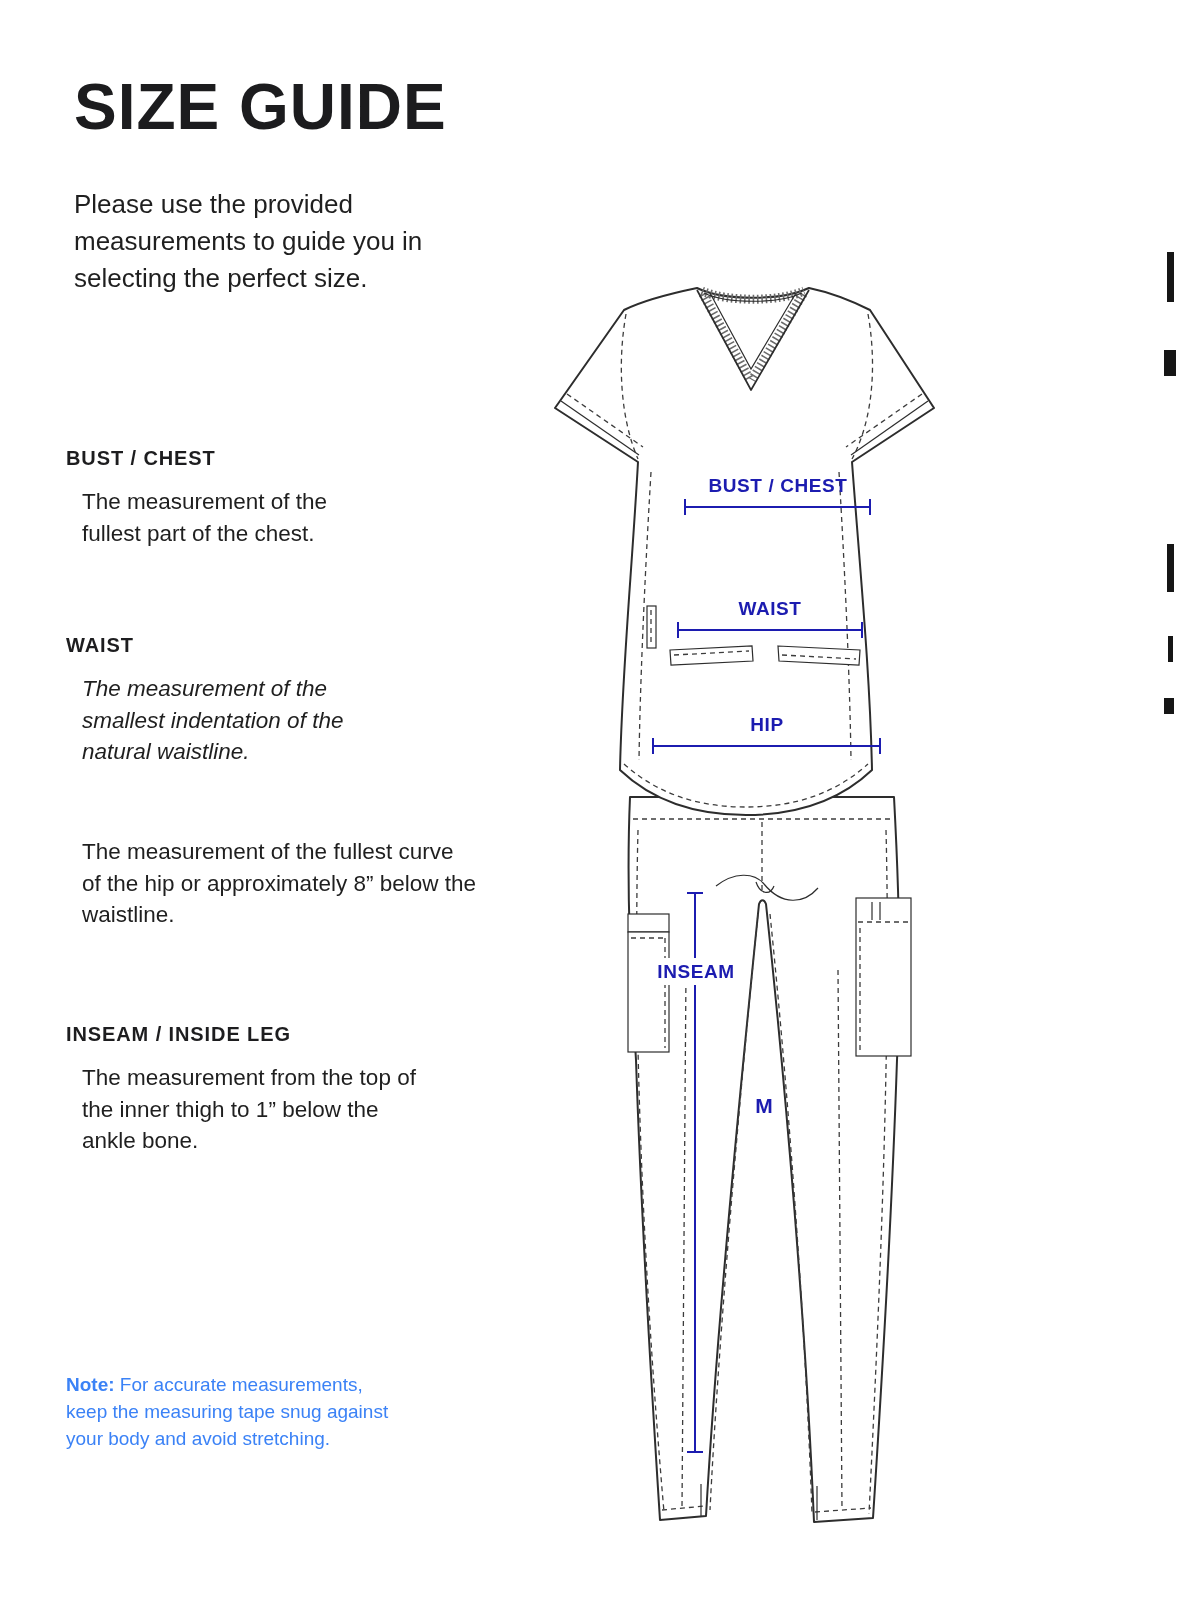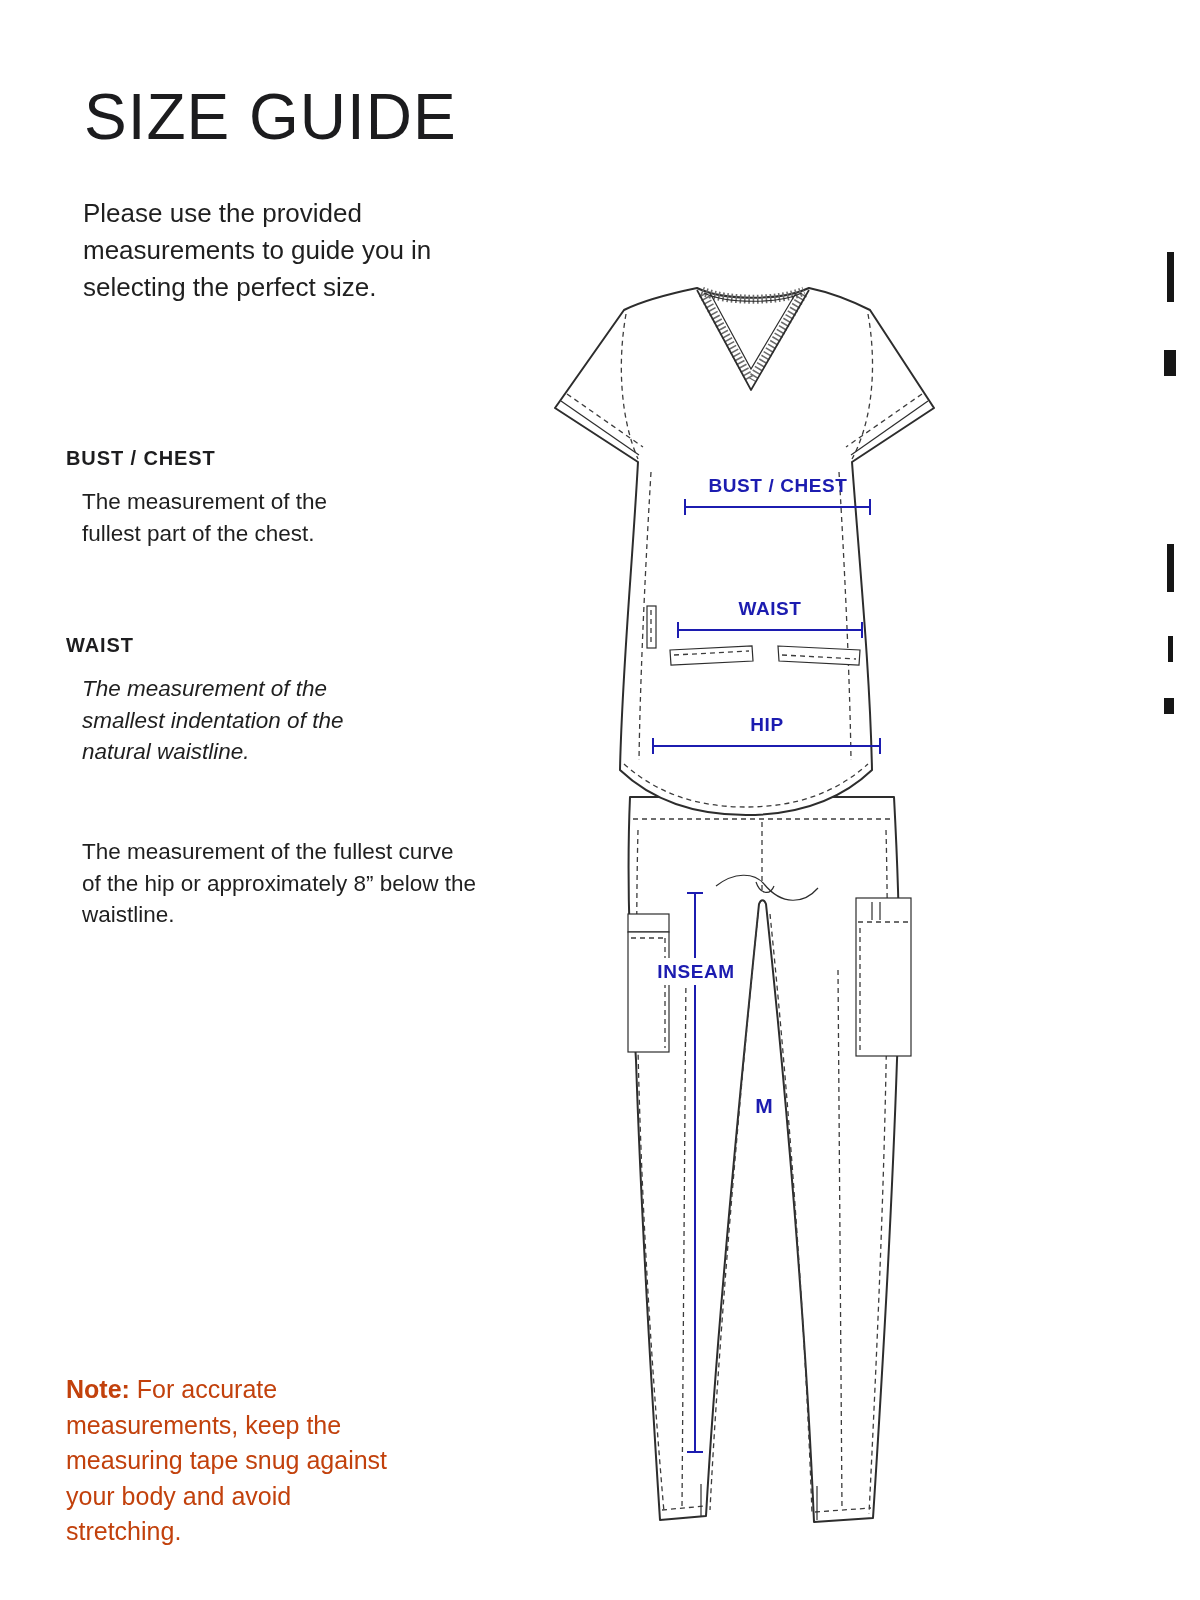--- a/index.html
+++ b/index.html
@@ -3,39 +3,39 @@
 <meta charset="utf-8">
 <style>
   html,body{margin:0;padding:0;}
   body{
     width:1200px;height:1600px;background:#ffffff;position:relative;overflow:hidden;
     font-family:"Liberation Sans", sans-serif;color:#1f1f1f;
     -webkit-font-smoothing:antialiased;
   }
   .page{position:absolute;inset:0;}
   .title{
-    position:absolute;left:66px;top:62px;margin:18px;
-    font-size:64px;font-weight:normal;letter-spacing:1px;color:#1c1c1e;
+    position:absolute;left:66px;top:62px;margin:8px;
+    font-size:64px;font-weight:bold;letter-spacing:1px;color:#1c1c1e;
   }
   .intro{
-    position:absolute;left:66px;top:178px;margin:17px;width:432px;
+    position:absolute;left:66px;top:178px;margin:8px;width:432px;
     font-size:26px;line-height:1.42;color:#1f1f1f;
   }
   .sec{position:absolute;left:66px;}
   .sec h2{
     margin:0 0 12px 0;font-size:20px;font-weight:bold;letter-spacing:.9px;color:#1d1d1f;
   }
   .sec p{margin:16px;font-size:22.5px;line-height:1.4;color:#1f1f1f;}
   .sec.s0{top:447px;} .sec.s0 p{width:290px;}
   .sec.s1{top:634px;} .sec.s1 p{width:315px;font-style:italic;}
   .sec.s2{top:820px;} .sec.s2 p{width:395px;}
   .sec.s3{top:1023px;} .sec.s3 p{width:340px;}
   .note{
     position:absolute;left:66px;top:1372px;margin:0;width:334px;
-    font-size:25px;line-height:1.42;color:#c2410c;
+    font-size:19px;line-height:1.42;color:#3b82f6;
   }
   .note strong{font-weight:bold;}
   .diagram{position:absolute;left:520px;top:270px;width:480px;height:1270px;}
 
   
   .outline{fill:#ffffff;stroke:#2d2d2d;stroke-width:2;stroke-linejoin:round;}
   .ln{fill:none;stroke:#2d2d2d;stroke-width:1.7;stroke-linejoin:round;}
   .thin{fill:none;stroke:#2d2d2d;stroke-width:1.2;}
   .thinf{fill:#ffffff;stroke:#2d2d2d;stroke-width:1.2;}
   .dash{fill:none;stroke:#3c3c3c;stroke-width:1.3;stroke-dasharray:5 4;}
@@ -65,20 +65,24 @@
 
   <section class="sec s1">
     <h2>WAIST</h2>
     <p>The measurement of the smallest indentation of the natural waistline.</p>
   </section>
 
   <section class="sec s2">
     <p>The measurement of the fullest curve of the hip or approximately 8” below the waistline.</p>
   </section>
 
+  <section class="sec s3">
+    <h2>INSEAM / INSIDE LEG</h2>
+    <p>The measurement from the top of the inner thigh to 1” below the ankle bone.</p>
+  </section>
 
   <p class="note"><strong>Note:</strong> <span>For accurate measurements, keep the measuring tape snug against your body and avoid stretching.</span></p>
 
   <svg class="diagram" viewBox="0 0 480 1270" aria-hidden="true">
 
     <g>
       <path class="outline" d="M 110 527 L 374 527
         C 379 620 382 710 377 790
         C 372 940 362 1110 353 1248
         L 294 1252

